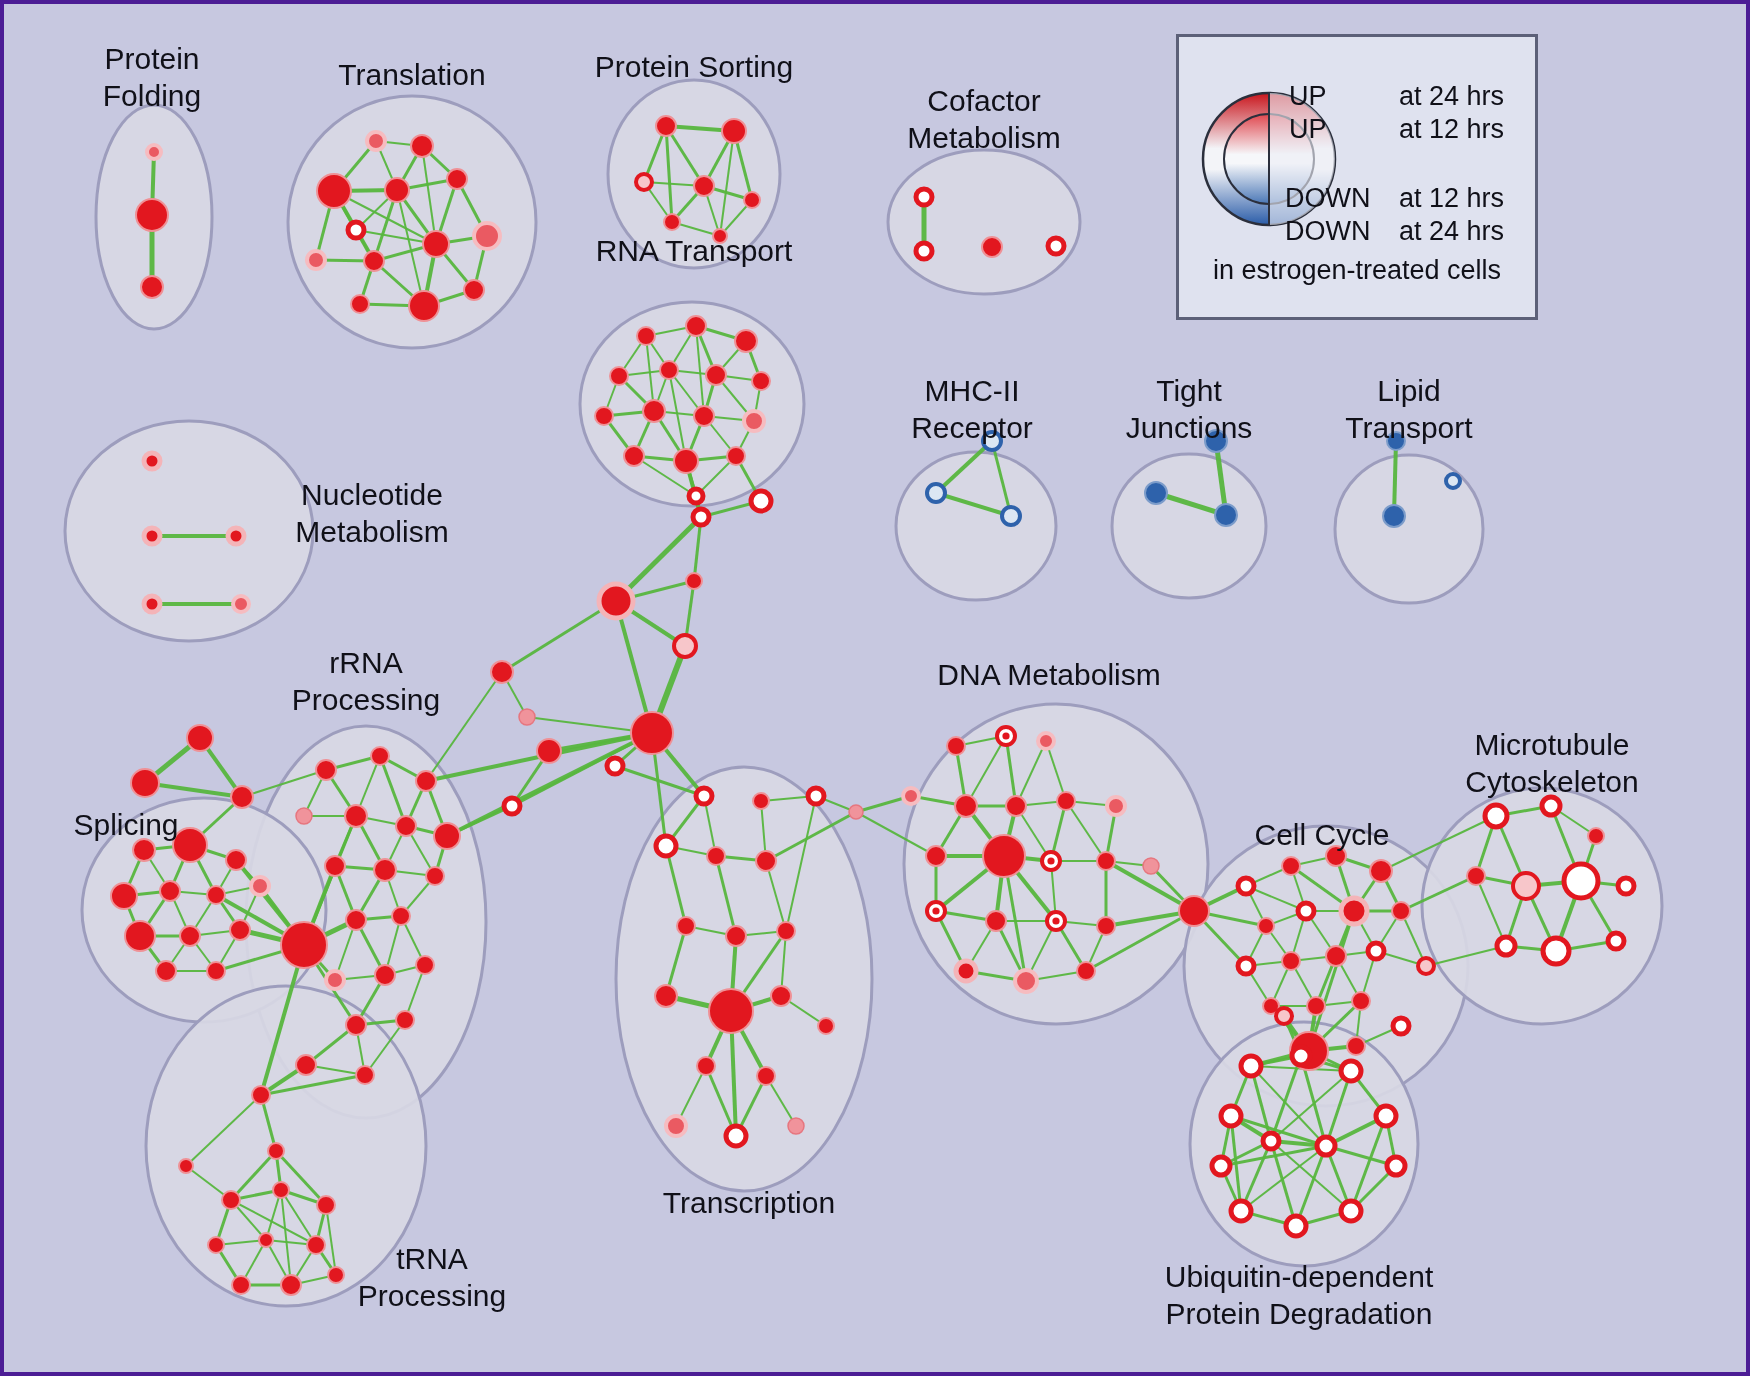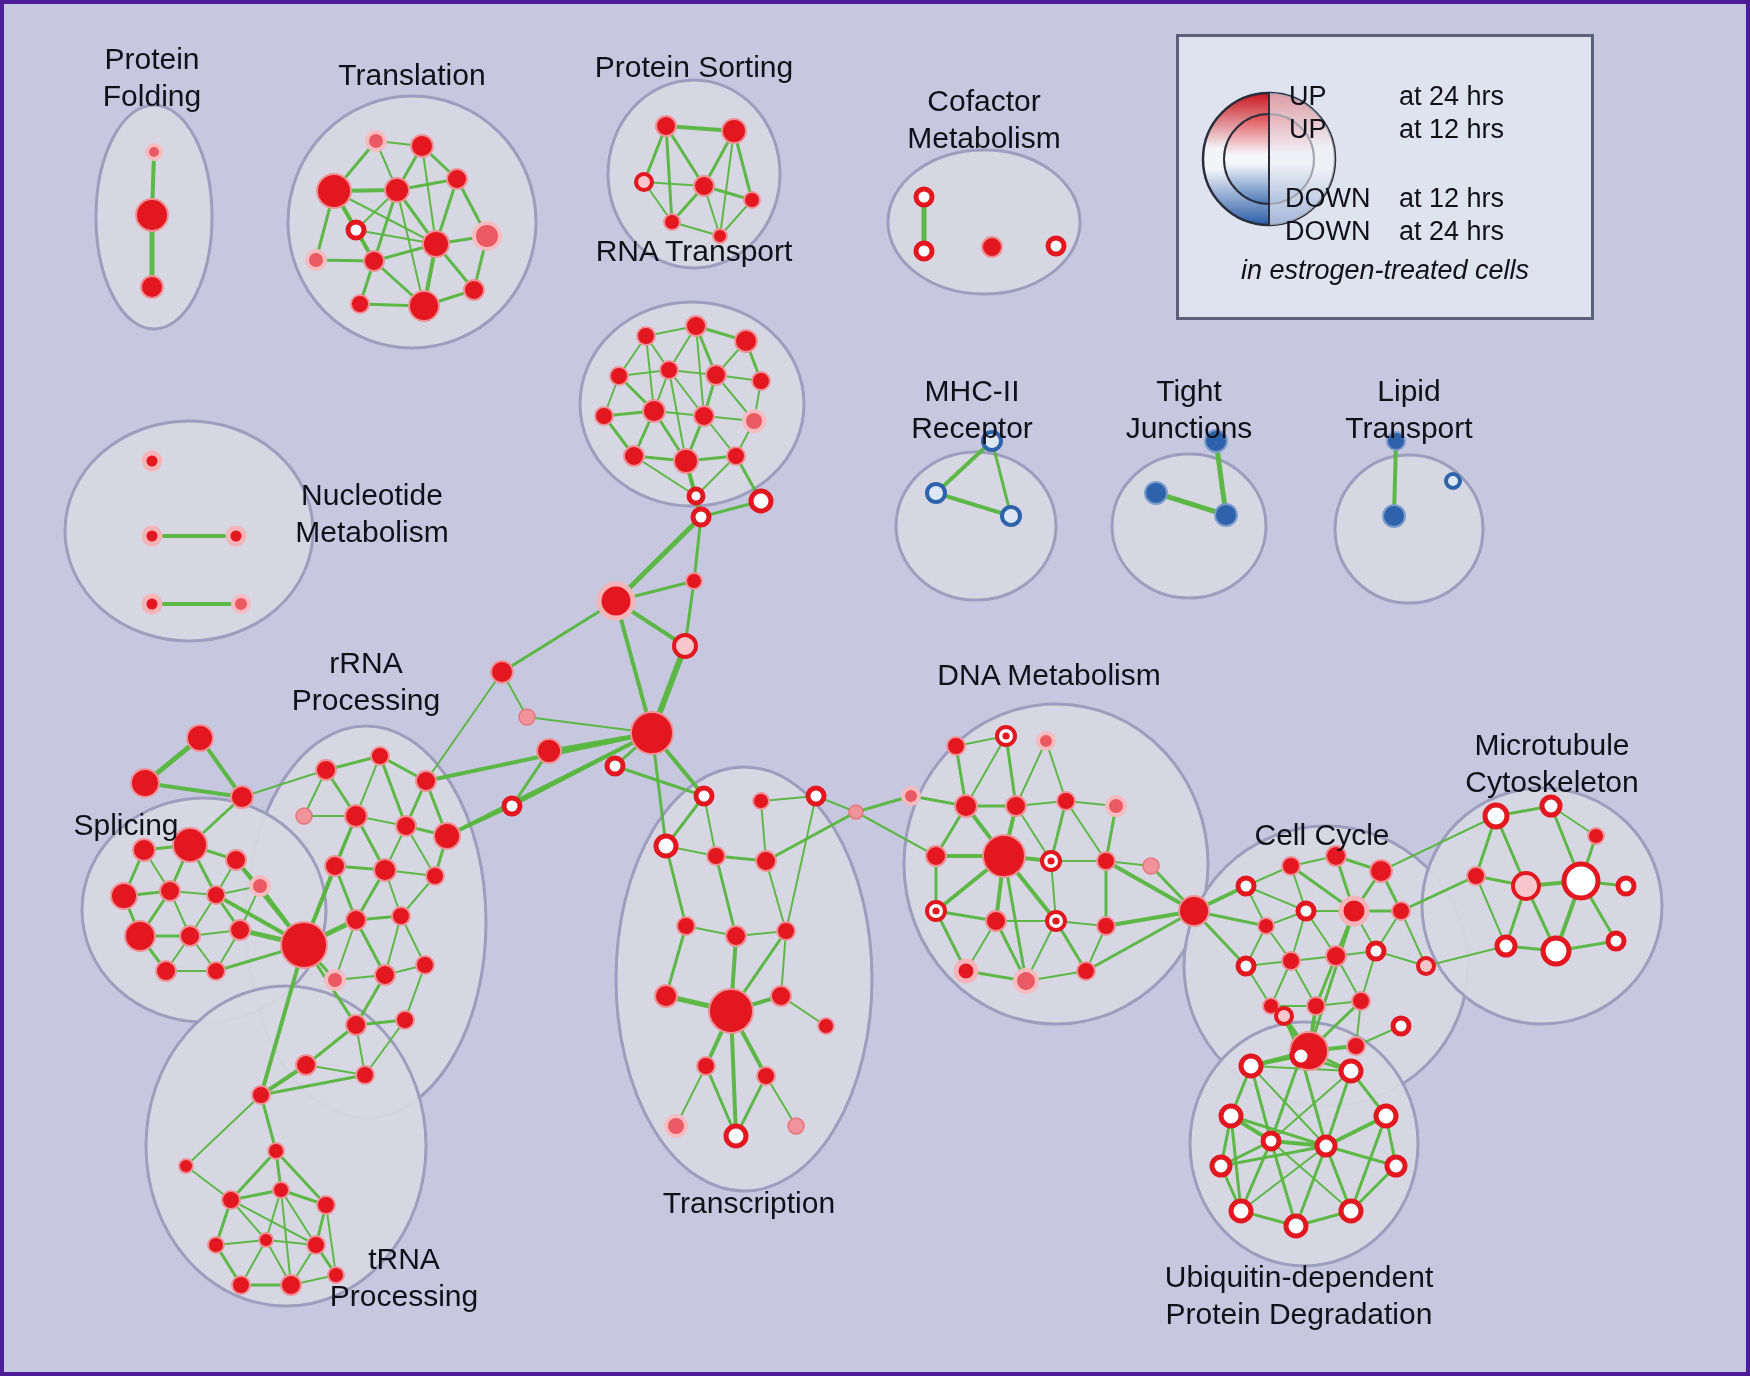--- a/index.html
+++ b/index.html
@@ -2,26 +2,26 @@
 <html><head>
 <meta charset="utf-8">
 <style>
   html,body{margin:0;padding:0;background:#b6b8d2;}
   .figure{position:relative;width:1750px;height:1376px;background:#c7c8e0;
     border:4px solid #4c1d95;box-sizing:border-box;overflow:hidden;
     font-family:"Liberation Sans",sans-serif;}
   #net{position:absolute;left:0;top:0;}
   .cluster-label{position:absolute;transform:translateX(-50%);text-align:center;
     white-space:pre-line;font-size:30px;line-height:37px;color:#101018;}
-  .legend{position:absolute;left:1172px;top:30px;width:418px;height:286px;
+  .legend{position:absolute;left:1172px;top:30px;width:362px;height:286px;
     background:#dfe2ef;border:3px solid #5c6078;box-sizing:border-box;}
   .legend-svg{position:absolute;left:0;top:0;}
   .legend-row-label{position:absolute;font-size:27px;color:#101018;}
   .legend-time{position:absolute;font-size:27px;color:#101018;}
-  .legend-caption{position:absolute;width:100%;text-align:center;font-size:27px;color:#101018;font-style:italic;}
+  .legend-caption{position:absolute;width:100%;text-align:center;font-size:27px;color:#101018;}
 </style>
 </head>
 <body>
 
 <div class="figure">
 
   <svg id="net" width="1750" height="1376" viewBox="0 0 1750 1376">
       <ellipse cx="150" cy="213" rx="58" ry="112" fill="#d8d8e4" fill-opacity="0.92" stroke="#9d9dbd" stroke-width="3"></ellipse>
       <ellipse cx="408" cy="218" rx="124" ry="126" fill="#d8d8e4" fill-opacity="0.92" stroke="#9d9dbd" stroke-width="3"></ellipse>
       <ellipse cx="690" cy="170" rx="86" ry="94" fill="#d8d8e4" fill-opacity="0.92" stroke="#9d9dbd" stroke-width="3"></ellipse>
@@ -640,21 +640,21 @@
 Metabolism</div>
   <div class="cluster-label" style="left:968px;top:368px">MHC-II
 Receptor</div>
   <div class="cluster-label" style="left:1185px;top:368px">Tight
 Junctions</div>
   <div class="cluster-label" style="left:1405px;top:368px">Lipid
 Transport</div>
   <div class="cluster-label" style="left:362px;top:640px">rRNA
 Processing</div>
   <div class="cluster-label" style="left:122px;top:802px">Splicing</div>
-  <div class="cluster-label" style="left:400px;top:1236px">tRNA
+  <div class="cluster-label" style="left:428px;top:1236px">tRNA
 Processing</div>
   <div class="cluster-label" style="left:745px;top:1180px">Transcription</div>
   <div class="cluster-label" style="left:1045px;top:652px">DNA Metabolism</div>
   <div class="cluster-label" style="left:1318px;top:812px">Cell Cycle</div>
   <div class="cluster-label" style="left:1548px;top:722px">Microtubule
 Cytoskeleton</div>
   <div class="cluster-label" style="left:1295px;top:1254px">Ubiquitin-dependent
 Protein Degradation</div>
 
   <div class="legend">

